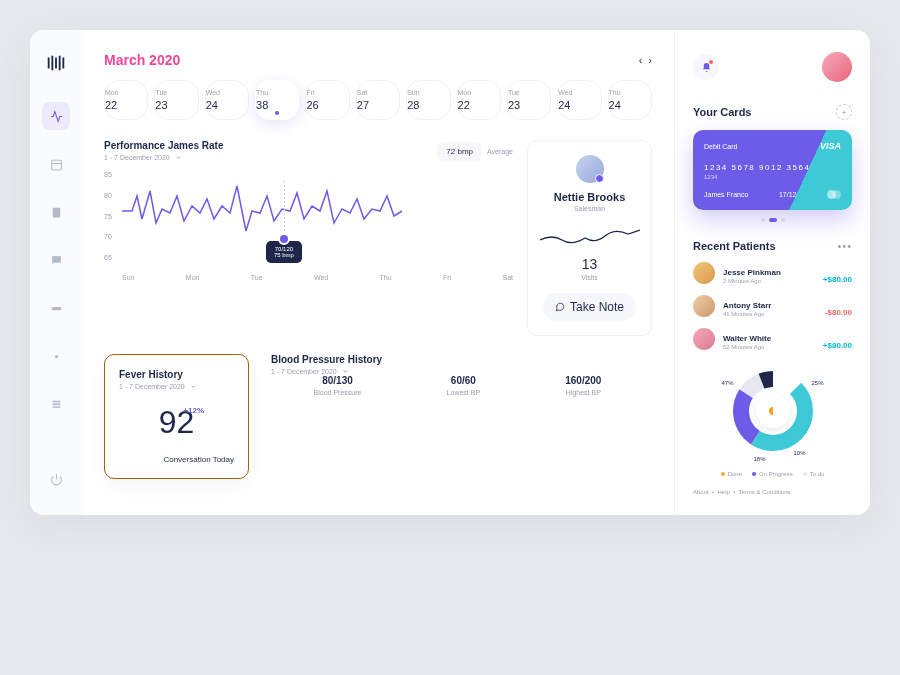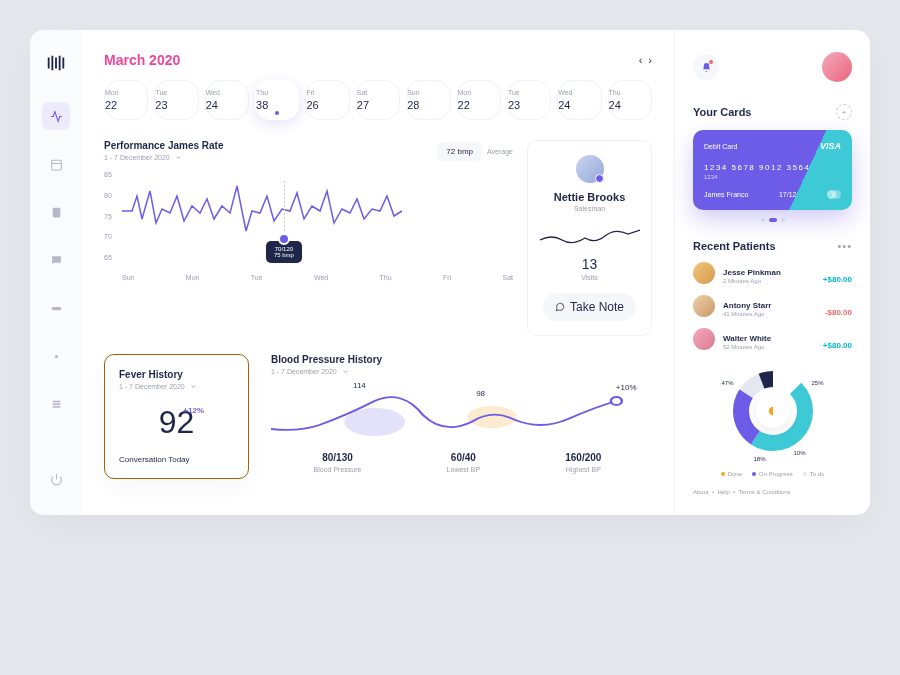--- a/index.html
+++ b/index.html
@@ -44,21 +44,21 @@
 .profile-name{font-size:11px;font-weight:700;color:#1e2749}
 .profile-role{font-size:7px;color:#9ca0b1;margin-top:2px}
 .mini-chart{margin:14px 0 8px;height:22px}
 .visits-num{font-size:14px;font-weight:500;color:#1e2749}
 .visits-lbl{font-size:7px;color:#9ca0b1;margin-top:2px}
 .take-note{margin-top:12px;background:#f6f7fa;border:none;padding:7px 12px;border-radius:14px;font-size:12px;font-weight:500;color:#1e2749;cursor:pointer;display:inline-flex;align-items:center;gap:5px}
 .take-note svg{width:10px;height:10px}
 .fever-card{width:145px;border:1px solid #a16207;border-radius:10px;padding:14px;box-shadow:0 8px 24px rgba(0,0,0,0.04)}
 .fever-num{font-size:32px;font-weight:500;color:#1e2749;text-align:center;margin:14px 0;position:relative;display:inline-block;width:100%}
 .fever-change{font-size:8px;color:#6c5ce7;font-weight:600;position:absolute;top:2px;right:30px}
-.fever-caption{font-size:8px;color:#1e2749;text-align:left}
+.fever-caption{font-size:8px;color:#1e2749;text-align:right}
 .bp-card{flex:1;padding:0 8px}
 .bp-chart{height:55px;margin:12px 0 10px;position:relative}
 .bp-vals{display:flex;justify-content:space-around;text-align:center}
 .bp-val{font-size:10px;font-weight:600;color:#1e2749}
 .bp-lbl{font-size:7px;color:#9ca0b1;margin-top:3px}
 .bp-peak{position:absolute;font-size:8px;color:#1e2749;font-weight:500}
 .right{width:195px;padding:22px 18px 14px}
 .right-head{display:flex;justify-content:space-between;align-items:center;margin-bottom:22px}
 .bell{width:26px;height:26px;border-radius:50%;background:#f6f7fa;display:flex;align-items:center;justify-content:center;position:relative;cursor:pointer}
 .bell::after{content:"";position:absolute;top:6px;right:6px;width:4px;height:4px;background:#f56565;border-radius:50%}
@@ -288,38 +288,27 @@
       </div>
 
       <div class="card bp-card">
         <div class="card-title">Blood Pressure History</div>
         <div class="card-sub">
             <span>1 - 7 December 2020</span>
             <svg width="7" height="7" viewBox="0 0 24 24" fill="none" stroke="#9ca0b1" stroke-width="3">
               <path d="M6 9l6 6 6-6"></path>
             </svg>
           </div>
-        <div class="bp-chart">
-          <span class="bp-peak" style="left:22%;top:-6px">114</span>
-          <span class="bp-peak" style="left:55%;top:2px">98</span>
-          <span class="bp-peak" style="right:2%;top:-4px">+10%</span>
-          <svg width="100%" height="55" viewBox="0 0 270 55" preserveAspectRatio="none">
-            <ellipse cx="75" cy="35" rx="22" ry="14" fill="#6c5ce7" opacity="0.18"></ellipse>
-            <ellipse cx="160" cy="30" rx="18" ry="11" fill="#f5a623" opacity="0.22"></ellipse>
-            <path d="M0 42 Q20 45 35 38 Q55 28 75 14 Q95 2 110 28 Q125 48 145 35 Q160 22 175 32 Q195 44 215 32 Q235 20 250 14" fill="none" stroke="#6c5ce7" stroke-width="1.8"></path>
-            <circle cx="250" cy="14" r="4" fill="#fff" stroke="#6c5ce7" stroke-width="1.8"></circle>
-          </svg>
-        </div>
         <div class="bp-vals" id="bpvals">
             <div>
               <div class="bp-val">80/130</div>
               <div class="bp-lbl">Blood Pressure</div>
             </div>
             <div>
-              <div class="bp-val">60/40</div>
+              <div class="bp-val">60/60</div>
               <div class="bp-lbl">Lowest BP</div>
             </div>
             <div>
               <div class="bp-val">160/200</div>
               <div class="bp-lbl">Highest BP</div>
             </div>
           </div>
       </div>
     </div>
   </div>

